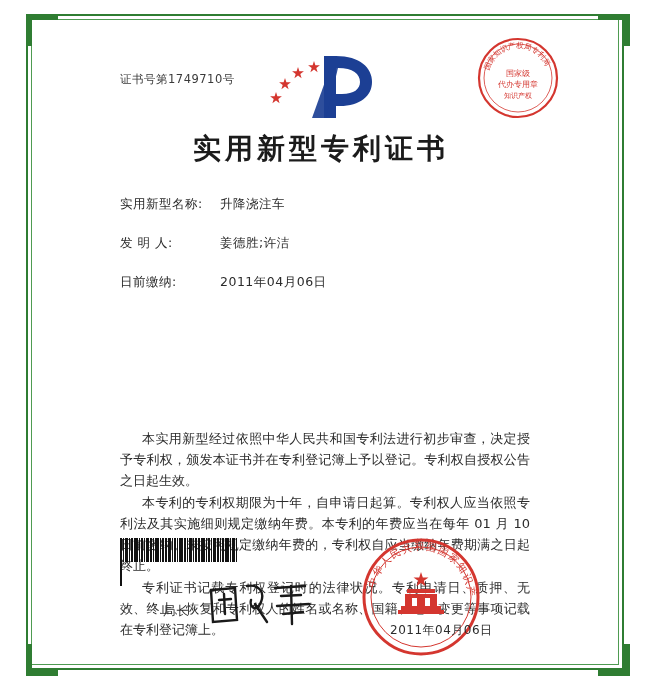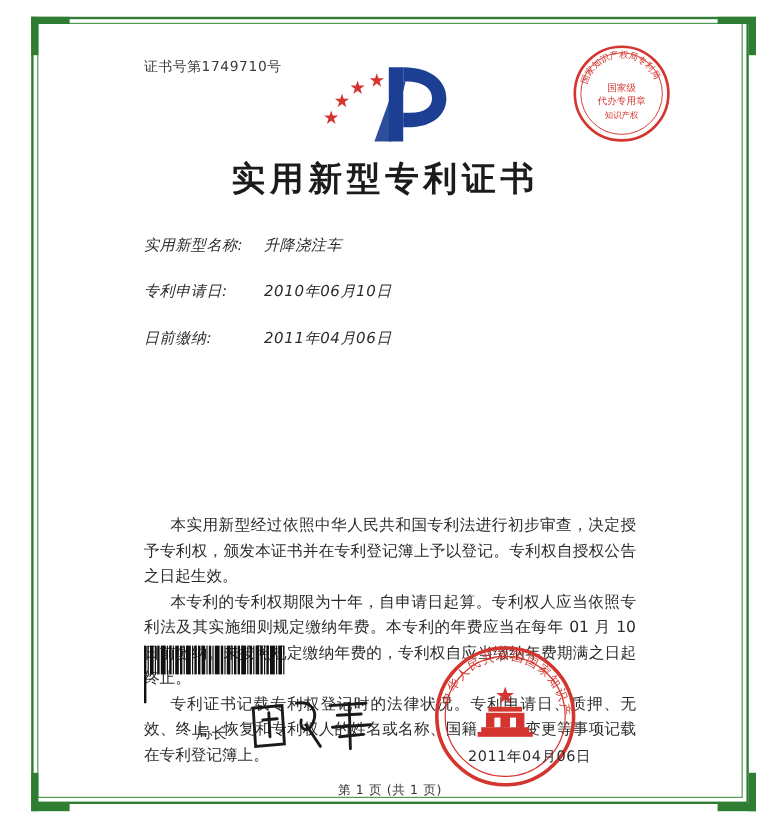--- a/index.html
+++ b/index.html
@@ -71,21 +71,21 @@
     left: 360px;
     top: 536px;
     width: 122px;
     height: 122px;
   }
 
   
   .cert-no {
     position: absolute;
     left: 120px;
-    top: 48px;
+    top: 72px;
     font-size: 11.5px;
     color: #3a3a3a;
     letter-spacing: 0.5px;
     font-family: "DejaVu Sans", "Liberation Sans", sans-serif;
   }
   .title {
     position: absolute;
     left: 0;
     top: 130px;
     width: 642px;
@@ -94,21 +94,20 @@
     font-weight: bold;
     letter-spacing: 4px;
     color: #1b1b1b;
     font-family: "DejaVu Serif", "Liberation Serif", serif;
   }
   .fields {
     position: absolute;
     left: 120px;
     top: 196px;
     width: 430px;
-    font-style: italic;
   }
   .field-row {
     font-size: 12.5px;
     color: #2b2b2b;
     margin-bottom: 22px;
     white-space: nowrap;
   }
   .field-label {
     display: inline-block;
     min-width: 96px;
@@ -228,22 +227,22 @@
   </div>
 
   <div class="title">实用新型专利证书</div>
 
   <div class="fields">
     <div class="field-row">
       <span class="field-label">实用新型名称:</span>
       <span class="field-value">升降浇注车</span>
     </div>
     <div class="field-row">
-      <span class="field-label">专利申请日:</span>
-      <span class="field-value">2010年06月10日</span>
+      <span class="field-label">发 明 人:</span>
+      <span class="field-value">姜德胜;许洁</span>
     </div>
     <div class="field-row">
       <span class="field-label">日前缴纳:</span>
       <span class="field-value">2011年04月06日</span>
     </div>
   </div>
 
   <div class="body-text">
     <p>本实用新型经过依照中华人民共和国专利法进行初步审查，决定授予专利权，颁发本证书并在专利登记簿上予以登记。专利权自授权公告之日起生效。</p>
     <p>本专利的专利权期限为十年，自申请日起算。专利权人应当依照专利法及其实施细则规定缴纳年费。本专利的年费应当在每年 01 月 10 日前缴纳。未按照规定缴纳年费的，专利权自应当缴纳年费期满之日起终止。</p>
@@ -286,14 +285,13 @@
         <path d="M70,10 L100,8"></path>
         <path d="M76,18 L96,17"></path>
         <path d="M72,28 L104,26"></path>
         <path d="M86,8 L87,46"></path>
         <path d="M78,36 L98,34"></path>
       </g>
     </svg>
   </div>
   <div class="issue-date">2011年04月06日</div>
 
-  <div class="page-num">第 1 页 (共 1 页)</div>
 </div>
 
 </body></html>

